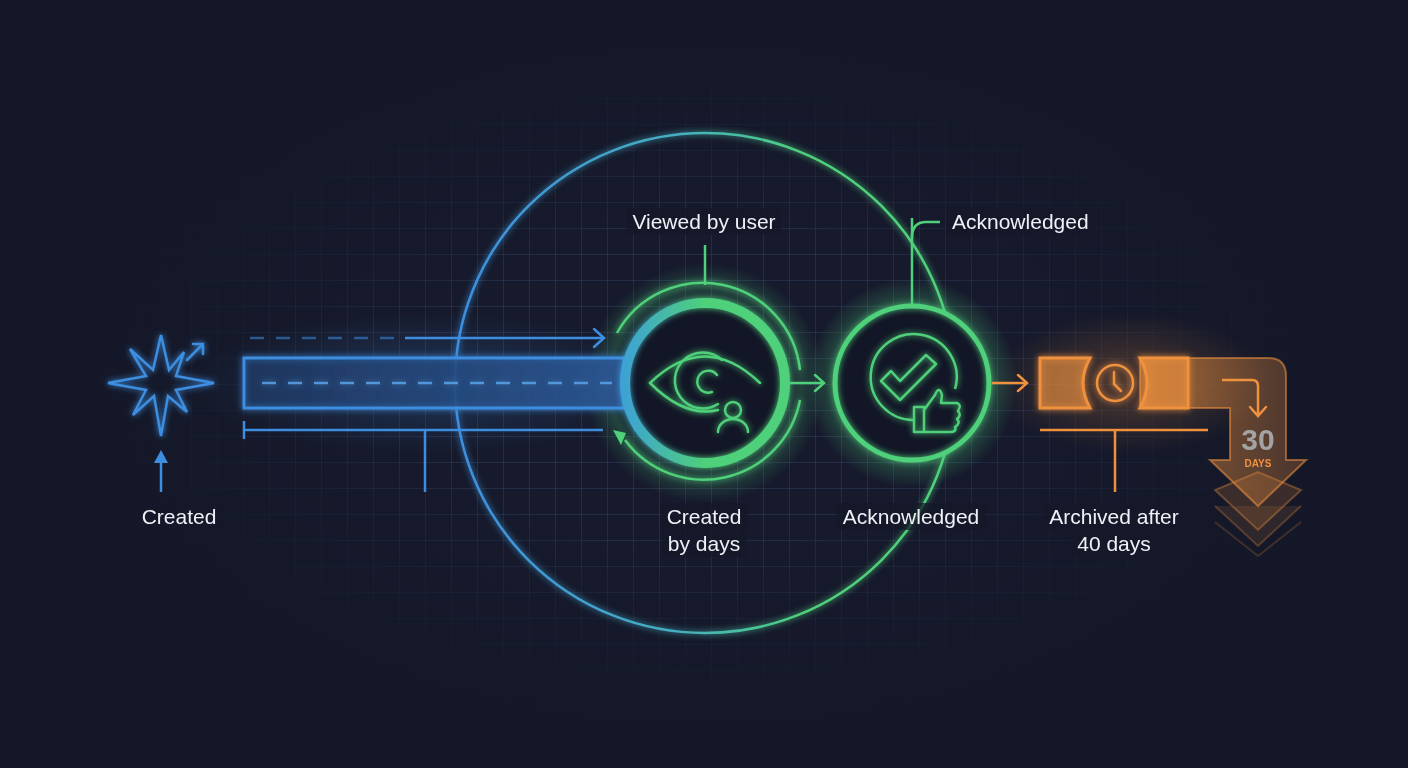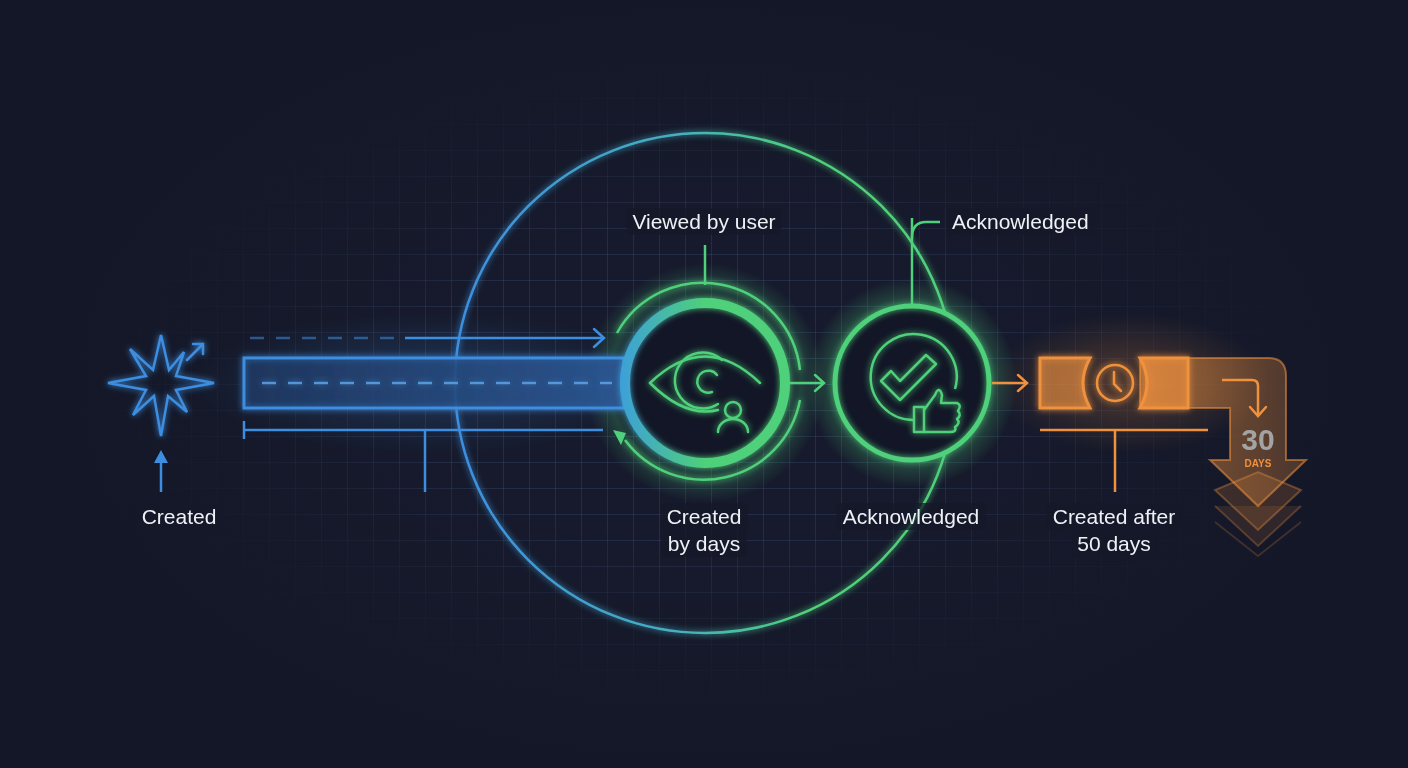--- a/index.html
+++ b/index.html
@@ -188,19 +188,19 @@
   <div class="label" style="left:704px; top:208px;"><span>Viewed by user</span></div>
   <div class="label left" style="left:946px; top:208px;"><span>Acknowledged</span></div>
 
   <div class="label" style="left:161px; top:503px;margin-left:18px;"><span>Created</span></div>
   <div class="label" style="left:704px; top:503px;">
     <span>Created</span><br>
     <span>by days</span>
   </div>
   <div class="label" style="left:911px; top:503px;"><span>Acknowledged</span></div>
   <div class="label" style="left:1114px; top:503px;">
-    <span>Created after</span><br>
-    <span>50 days</span>
+    <span>Archived after</span><br>
+    <span>40 days</span>
   </div>
 
   <div class="days-num">30</div>
   <div class="days-txt">DAYS</div>
 </div>
 
 </body></html>

